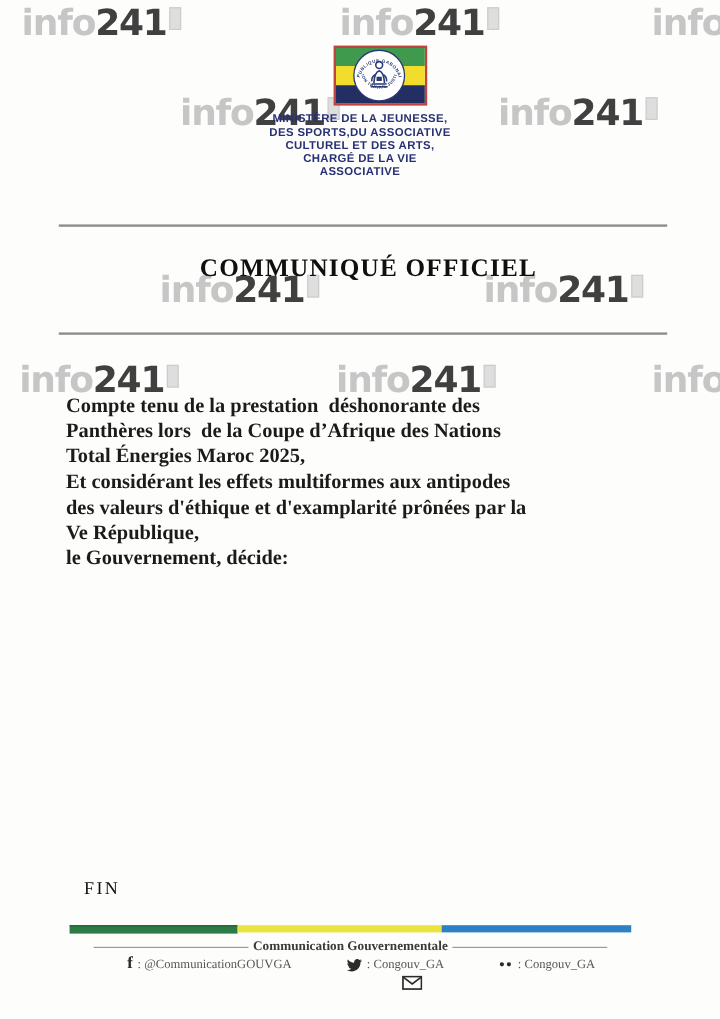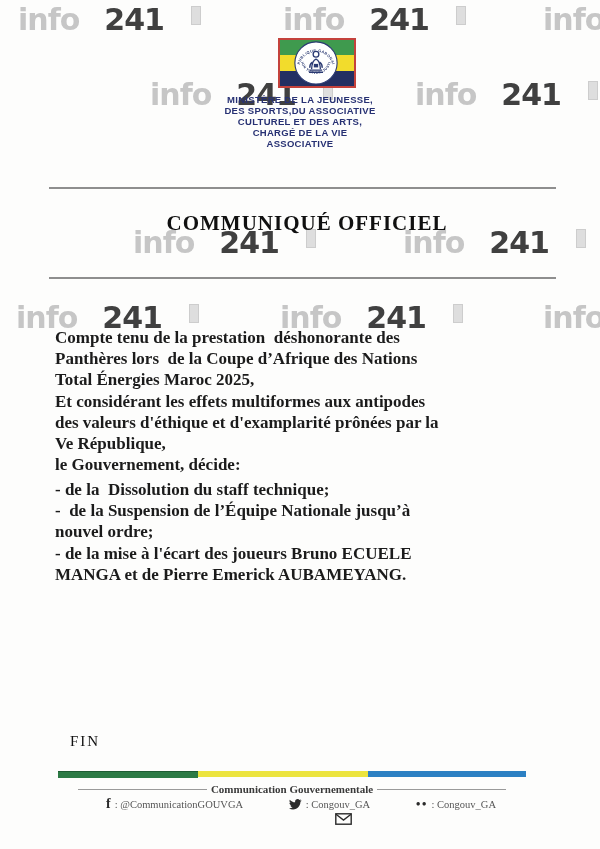--- a/index.html
+++ b/index.html
@@ -6,21 +6,21 @@
   .page{
     position:relative; width:600px; height:849px; margin:0 auto;
     background:#fdfdfc; overflow:hidden;
     font-family:"Liberation Serif", serif;
   }
   
   .wm{
     position:absolute; display:flex; align-items:flex-start;
     font-family:"DejaVu Sans", sans-serif; font-weight:bold;
     font-size:30px; line-height:1; letter-spacing:-1px;
-    user-select:none; pointer-events:none; white-space:nowrap;gap:25px;
+    user-select:none; pointer-events:none; white-space:nowrap;
   }
   .wm .wm1{color:#c6c6c6;}
   .wm .wm2{color:#404040;}
   .wm .wm-badge{
     display:inline-block; width:8px; height:17px; margin-left:2px; margin-top:1px;
     background:#dedede; border:1px solid #cdcdcd;
   }
   
   .flag{
     position:absolute; left:278px; top:38px; width:74px; height:46px;
@@ -170,25 +170,20 @@
   <div class="doc-title">COMMUNIQUÉ OFFICIEL</div>
   <div class="rule rule2"></div>
 
   <p class="para p1">Compte tenu de la prestation  déshonorante des
 Panthères lors  de la Coupe d’Afrique des Nations
 Total Énergies Maroc 2025,
 Et considérant les effets multiformes aux antipodes
 des valeurs d'éthique et d'examplarité prônées par la
 Ve République,
 le Gouvernement, décide:</p>
-  <p class="para p2">- de la  Dissolution du staff technique;
--  de la Suspension de l’Équipe Nationale jusqu’à
-nouvel ordre;
-- de la mise à l'écart des joueurs Bruno ECUELE
-MANGA et de Pierre Emerick AUBAMEYANG.</p>
 
   <div class="fin">FIN</div>
 
   <div class="tricolor">
     <div class="seg seg-green" style="background-color: rgb(44, 122, 69);"></div>
     <div class="seg seg-yellow" style="background-color: rgb(236, 228, 62);"></div>
     <div class="seg seg-blue" style="background-color: rgb(44, 128, 195);"></div>
   </div>
 
   <div class="label-row">

